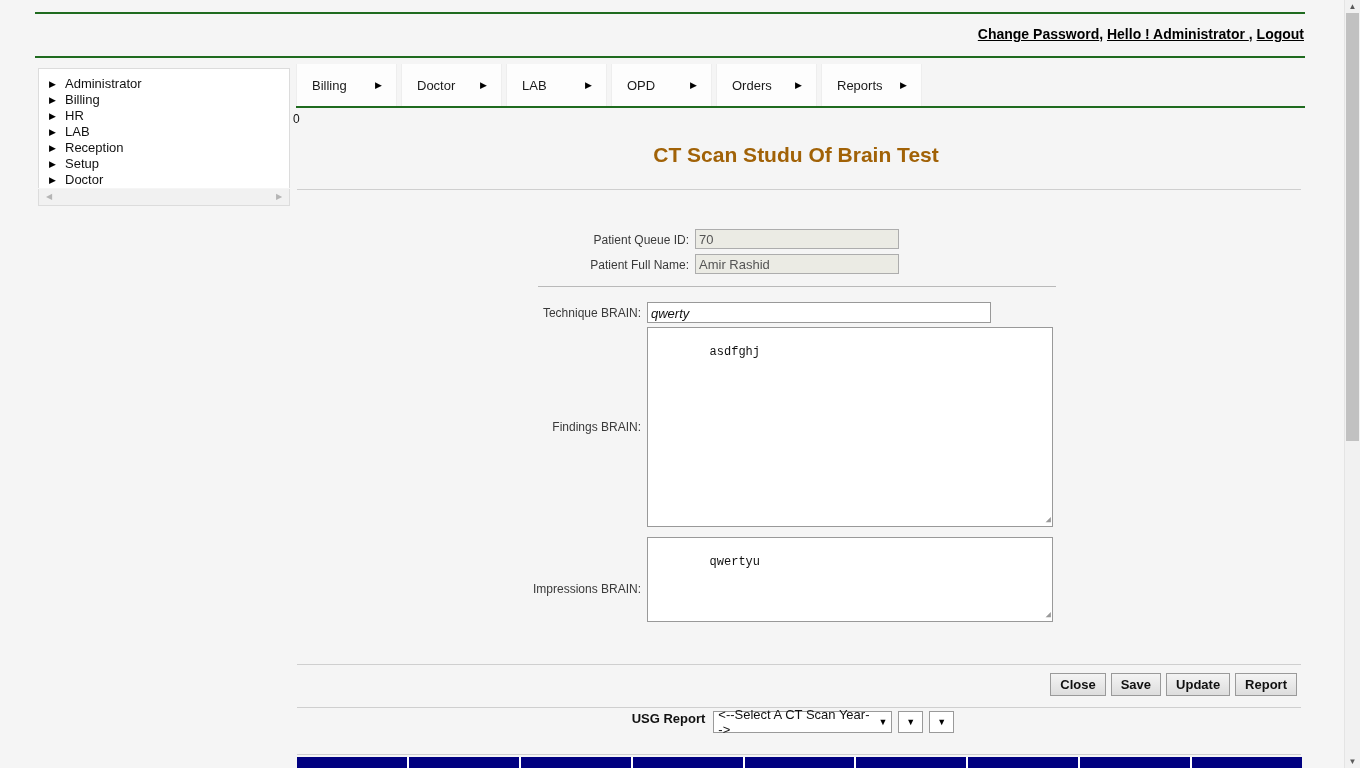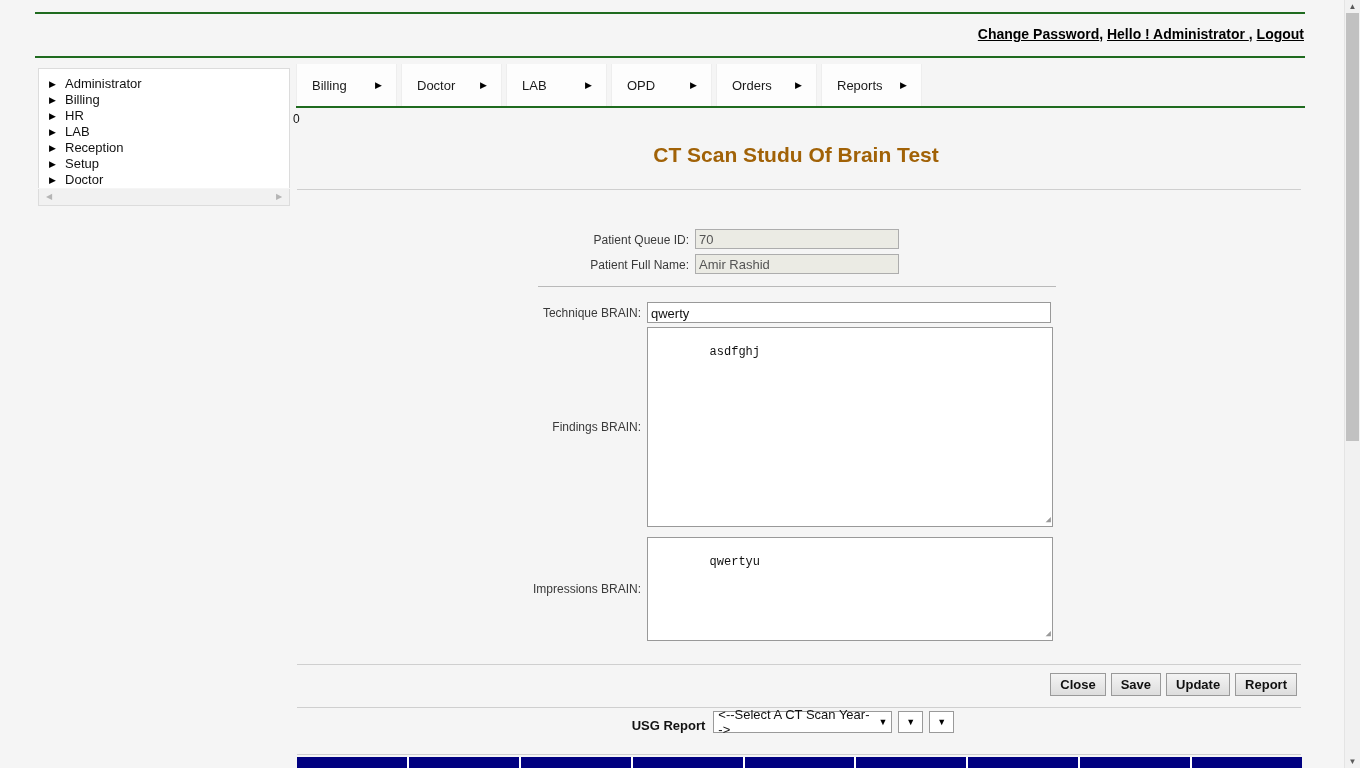--- a/index.html
+++ b/index.html
@@ -287,21 +287,21 @@
     font-family: "Liberation Sans", sans-serif;
   }
 
   
   .usg-row {
     position: absolute;
     top: 647px;
     left: 0;
     width: 1010px;
     display: flex;
-    align-items: flex-end;
+    align-items: flex-start;
     justify-content: center;
   }
   .usg-label {
     font-size: 13px;
     font-weight: bold;
     color: #111;
     margin-right: 8px;
   }
   .select {
     background: #ffffff;
@@ -423,34 +423,34 @@
     </div>
     <div class="form-row" style="top:190px; left:0; width:1010px;">
       <span class="f-label" style="width:404px;">Patient Full Name:</span>
       <span class="inp-readonly" style="width:204px;">Amir Rashid</span>
     </div>
 
     <div class="hr-mid" style="top:222px;"></div>
 
     <div class="form-row" style="top:238px; left:0; width:1010px;">
       <span class="f-label" style="width:356px;">Technique BRAIN:</span>
-      <span class="inp-text" style="width:404px;">qwerty</span>
+      <span class="inp-text" style="width:344px;font-style:italic;">qwerty</span>
     </div>
 
     <div class="form-row" style="top:263px; left:0; width:1010px;">
       <span class="f-label" style="width:356px; line-height:200px;">Findings BRAIN:</span>
       <span class="ta" style="width:406px; height:200px;">
         <span>asdfghj</span>
         <span class="grip">◢</span>
       </span>
     </div>
 
     <div class="form-row" style="top:473px; left:0; width:1010px;">
       <span class="f-label" style="width:356px; line-height:104px;">Impressions BRAIN:</span>
-      <span class="ta" style="width:406px; height:104px;">
+      <span class="ta" style="width:406px; height:85px;">
         <span>qwertyu</span>
         <span class="grip">◢</span>
       </span>
     </div>
 
     <div class="hr-full" style="top:600px;"></div>
 
     <div class="btn-row">
       <button class="btn">Close</button>
       <button class="btn">Save</button>

